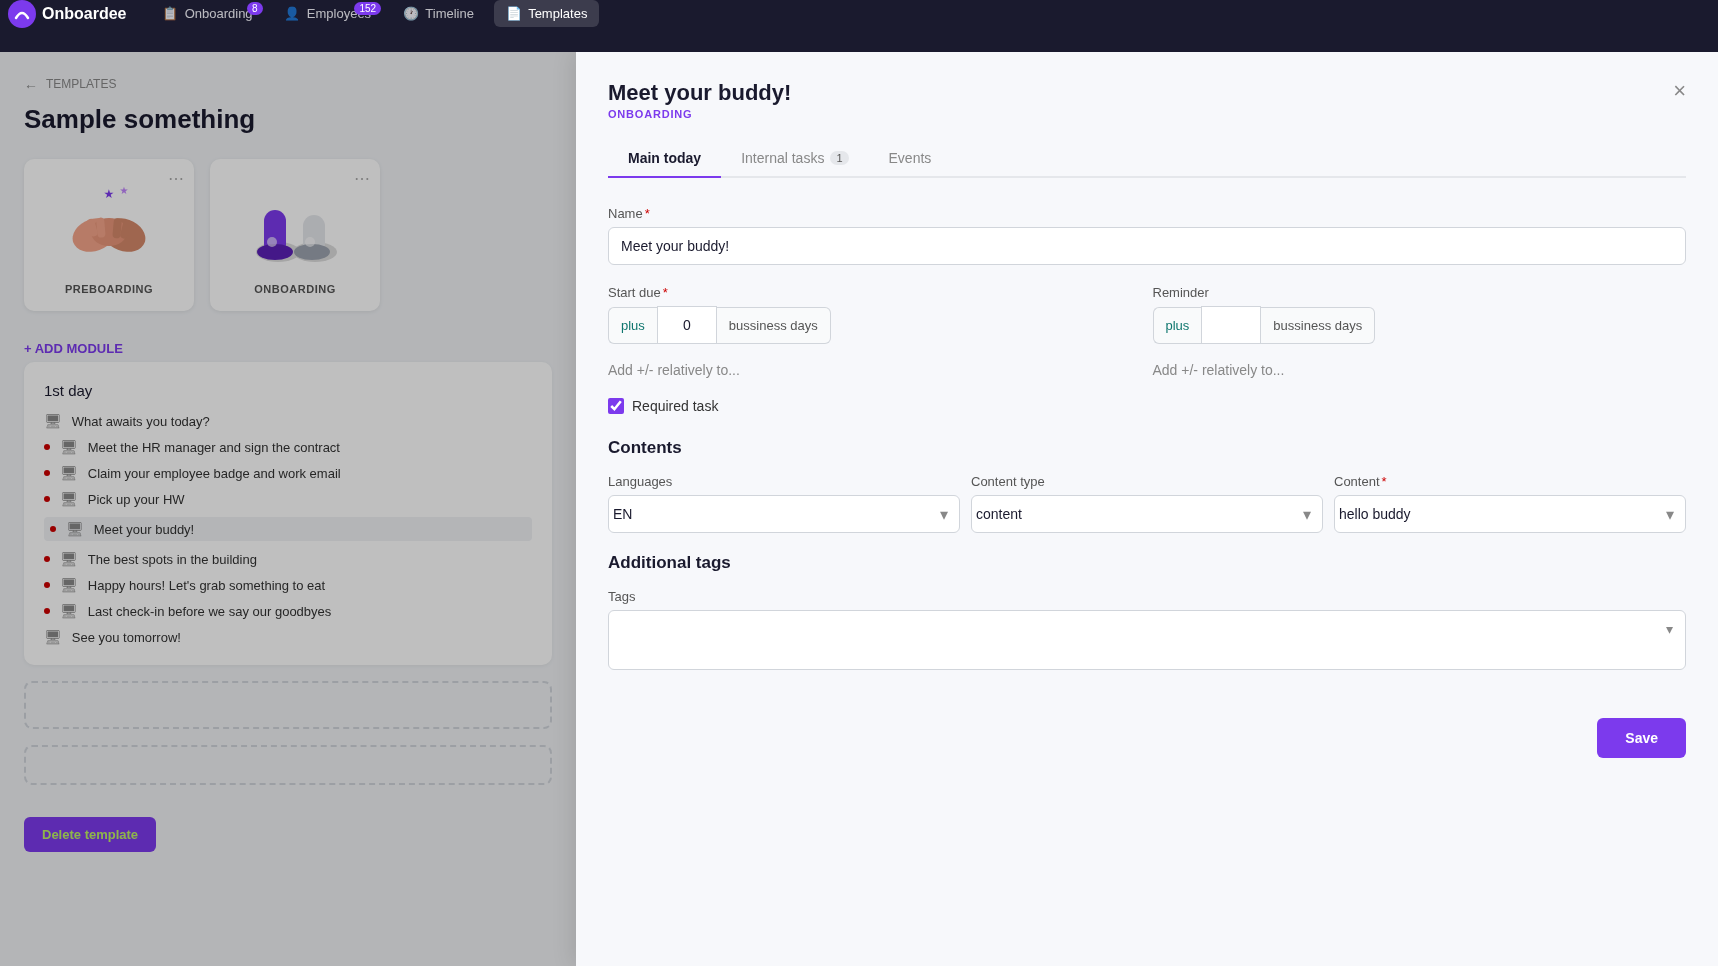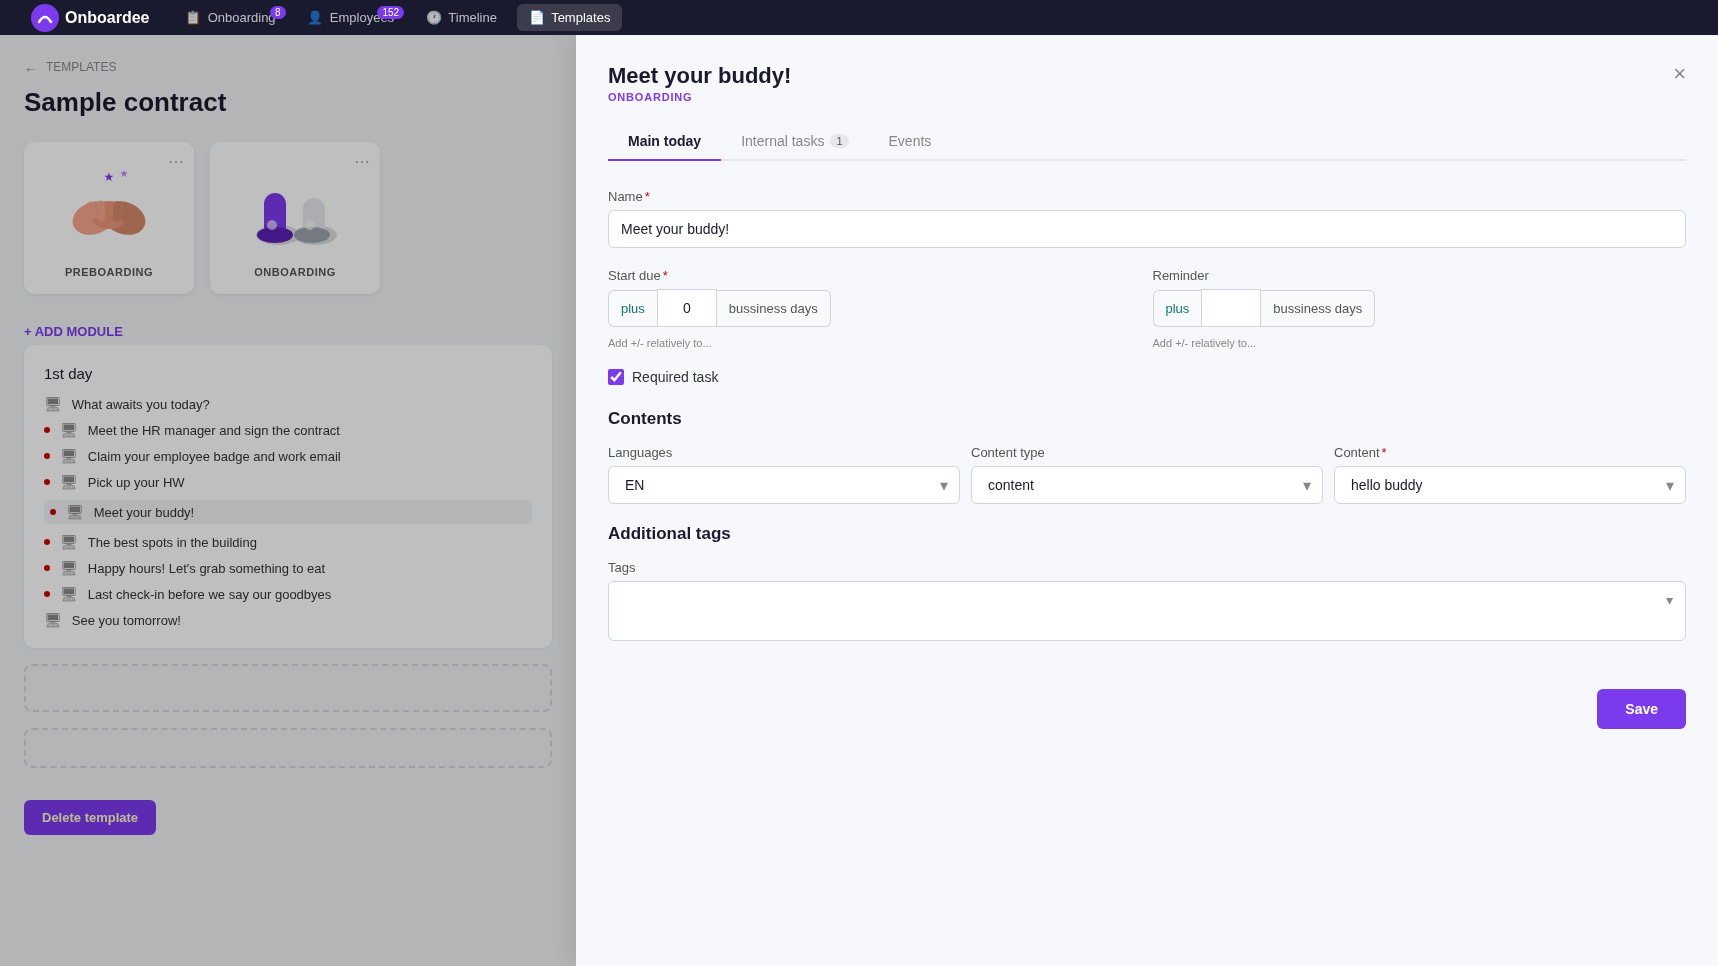--- a/index.html
+++ b/index.html
@@ -1,24 +1,24 @@
 <!DOCTYPE html>
 <html><head>
   <meta charset="utf-8">
   <style>
     * { box-sizing: border-box; margin: 0; padding: 0; }
     body { font-family: -apple-system, BlinkMacSystemFont, 'Segoe UI', sans-serif; background: #f0f2f5; min-height: 966px; display: flex; flex-direction: column; }
 
     
     .topnav {
       background: #1a1a2e;
-      height: 35px;
-      display: flex;
-      align-items: center;
-      padding: 0 31px;
+      height: 52px;
+      display: flex;
+      align-items: flex-start;
+      padding: 0 8px;
       gap: 8px;
       flex-shrink: 0;
     }
     .logo {
       display: flex;
       align-items: center;
       gap: 6px;
       color: white;
       font-weight: 700;
       font-size: 16px;
@@ -178,21 +178,21 @@
       border-radius: 50%;
       flex-shrink: 0;
     }
     .task-icon {
       color: #888;
       font-size: 14px;
     }
 
     .delete-btn {
       background: #7c3aed;
-      color: #fef9c3;
+      color: #bef264;
       border: none;
       border-radius: 6px;
       padding: 10px 18px;
       font-size: 13px;
       font-weight: 600;
       cursor: pointer;
       margin-top: 16px;
     }
 
     
@@ -335,23 +335,23 @@
     .start-due-suffix {
       border: 1px solid #d1d5db;
       border-left: none;
       border-radius: 0 6px 6px 0;
       padding: 10px 12px;
       font-size: 13px;
       color: #555;
       background: #f9fafb;
     }
     .add-rel {
-      font-size: 11px;
+      font-size: 14px;
       color: #888;
-      margin-top: 4px;
+      margin-top: 12px;
     }
 
     
     .checkbox-row {
       display: flex;
       align-items: flex-end;
       gap: 8px;
       margin-bottom: 24px;
     }
     .checkbox-input {
@@ -370,21 +370,21 @@
       font-size: 17px;
       font-weight: 700;
       color: #1a1a2e;
       margin-bottom: 16px;
     }
 
     
     .form-select {
       border: 1px solid #d1d5db;
       border-radius: 6px;
-      padding: 10px 16px;
+      padding: 10px 4px;
       font-size: 14px;
       color: #1a1a2e;
       background: white;
       outline: none;
       width: 100%;
       appearance: none;
       cursor: pointer;
     }
     .select-wrapper {
       position: relative;
@@ -468,21 +468,21 @@
 
 <div class="main-layout">
 
   <div class="left-panel">
 
     <div class="breadcrumb">
       <span class="breadcrumb-arrow">←</span>
       <span style="cursor:pointer;">TEMPLATES</span>
     </div>
 
-    <h1 class="page-title">Sample contract</h1>
+    <h1 class="page-title">Sample something</h1>
 
     
     <div class="modules-row">
 
       <div class="module-card">
         <span class="module-more">⋯</span>
         <div class="module-illustration">
 
           <svg width="110" height="90" viewBox="0 0 110 90">
 

